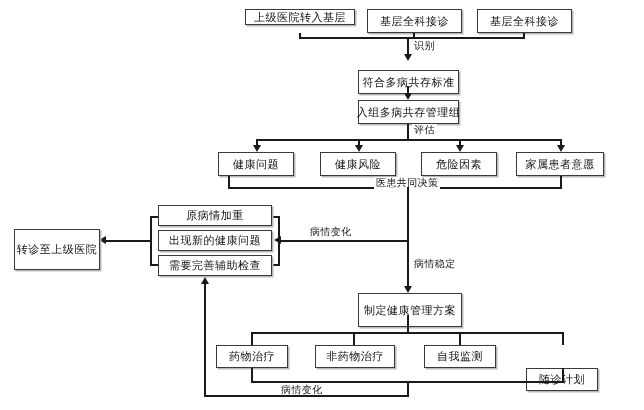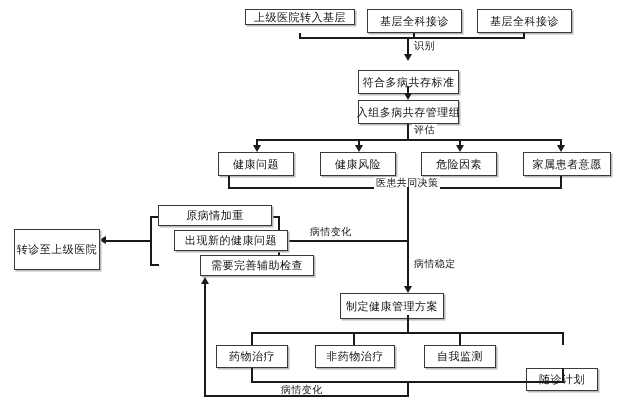--- a/index.html
+++ b/index.html
@@ -118,21 +118,21 @@
 
   <div class="box" style="left:320px;top:152px;width:76px;height:24px;">
     <span>健康风险</span>
   </div>
   <div class="box" style="left:218px;top:152px;width:76px;height:24px;">
     <span>健康问题</span>
   </div>
   <div class="box" style="left:421px;top:152px;width:76px;height:24px;">
     <span>危险因素</span>
   </div>
-  <div class="box" style="left:516px;top:152px;width:88px;height:24px;margin-left:7px;">
+  <div class="box" style="left:516px;top:152px;width:88px;height:24px;">
     <span>家属患者意愿</span>
   </div>
 
   <div class="ln vl" style="left:228px;top:176px;height:12px;"></div>
   <div class="ln vl" style="left:560px;top:176px;height:12px;"></div>
   <div class="ln hl" style="left:228px;top:187px;width:334px;"></div>
   <div class="lbl" style="left:374px;top:177px;">医患共同决策</div>
 
   <div class="ln vl" style="left:407px;top:187px;height:100px;"></div>
 
@@ -146,35 +146,35 @@
 
   <div class="ln vl" style="left:150px;top:216px;height:50px;"></div>
   <div class="ln hl" style="left:150px;top:216px;width:9px;"></div>
   <div class="ln hl" style="left:150px;top:264px;width:9px;"></div>
   <div class="ln hl" style="left:106px;top:240px;width:46px;"></div>
   <div class="ar ar-left" style="left:99px;top:235.5px;"></div>
 
   <div class="box" style="left:158px;top:205px;width:114px;height:21px;">
     <span>原病情加重</span>
   </div>
-  <div class="box" style="left:158px;top:230px;width:114px;height:21px;margin-left:16px;">
+  <div class="box" style="left:158px;top:230px;width:114px;height:21px;">
     <span>出现新的健康问题</span>
   </div>
-  <div class="box" style="left:158px;top:255px;width:114px;height:21px;margin-left:42px;">
+  <div class="box" style="left:158px;top:255px;width:114px;height:21px;">
     <span>需要完善辅助检查</span>
   </div>
 
   <div class="box" style="left:14px;top:229px;width:86px;height:41px;">
     <span>转诊至上级医院</span>
   </div>
 
   <div class="lbl" style="left:412px;top:258px;">病情稳定</div>
   <div class="ar ar-down" style="left:403.5px;top:286px;"></div>
 
-  <div class="box" style="left:340px;top:293px;width:104px;height:26px;">
+  <div class="box" style="left:358px;top:293px;width:104px;height:34px;">
     <span>制定健康管理方案</span>
   </div>
 
   <div class="ln vl" style="left:407px;top:315px;height:18px;"></div>
   <div class="ln hl" style="left:251px;top:332px;width:313px;"></div>
   <div class="ln vl" style="left:251px;top:332px;height:13px;"></div>
   <div class="ln vl" style="left:353px;top:332px;height:13px;"></div>
   <div class="ln vl" style="left:459px;top:332px;height:13px;"></div>
   <div class="ln vl" style="left:562px;top:332px;height:13px;"></div>
 

